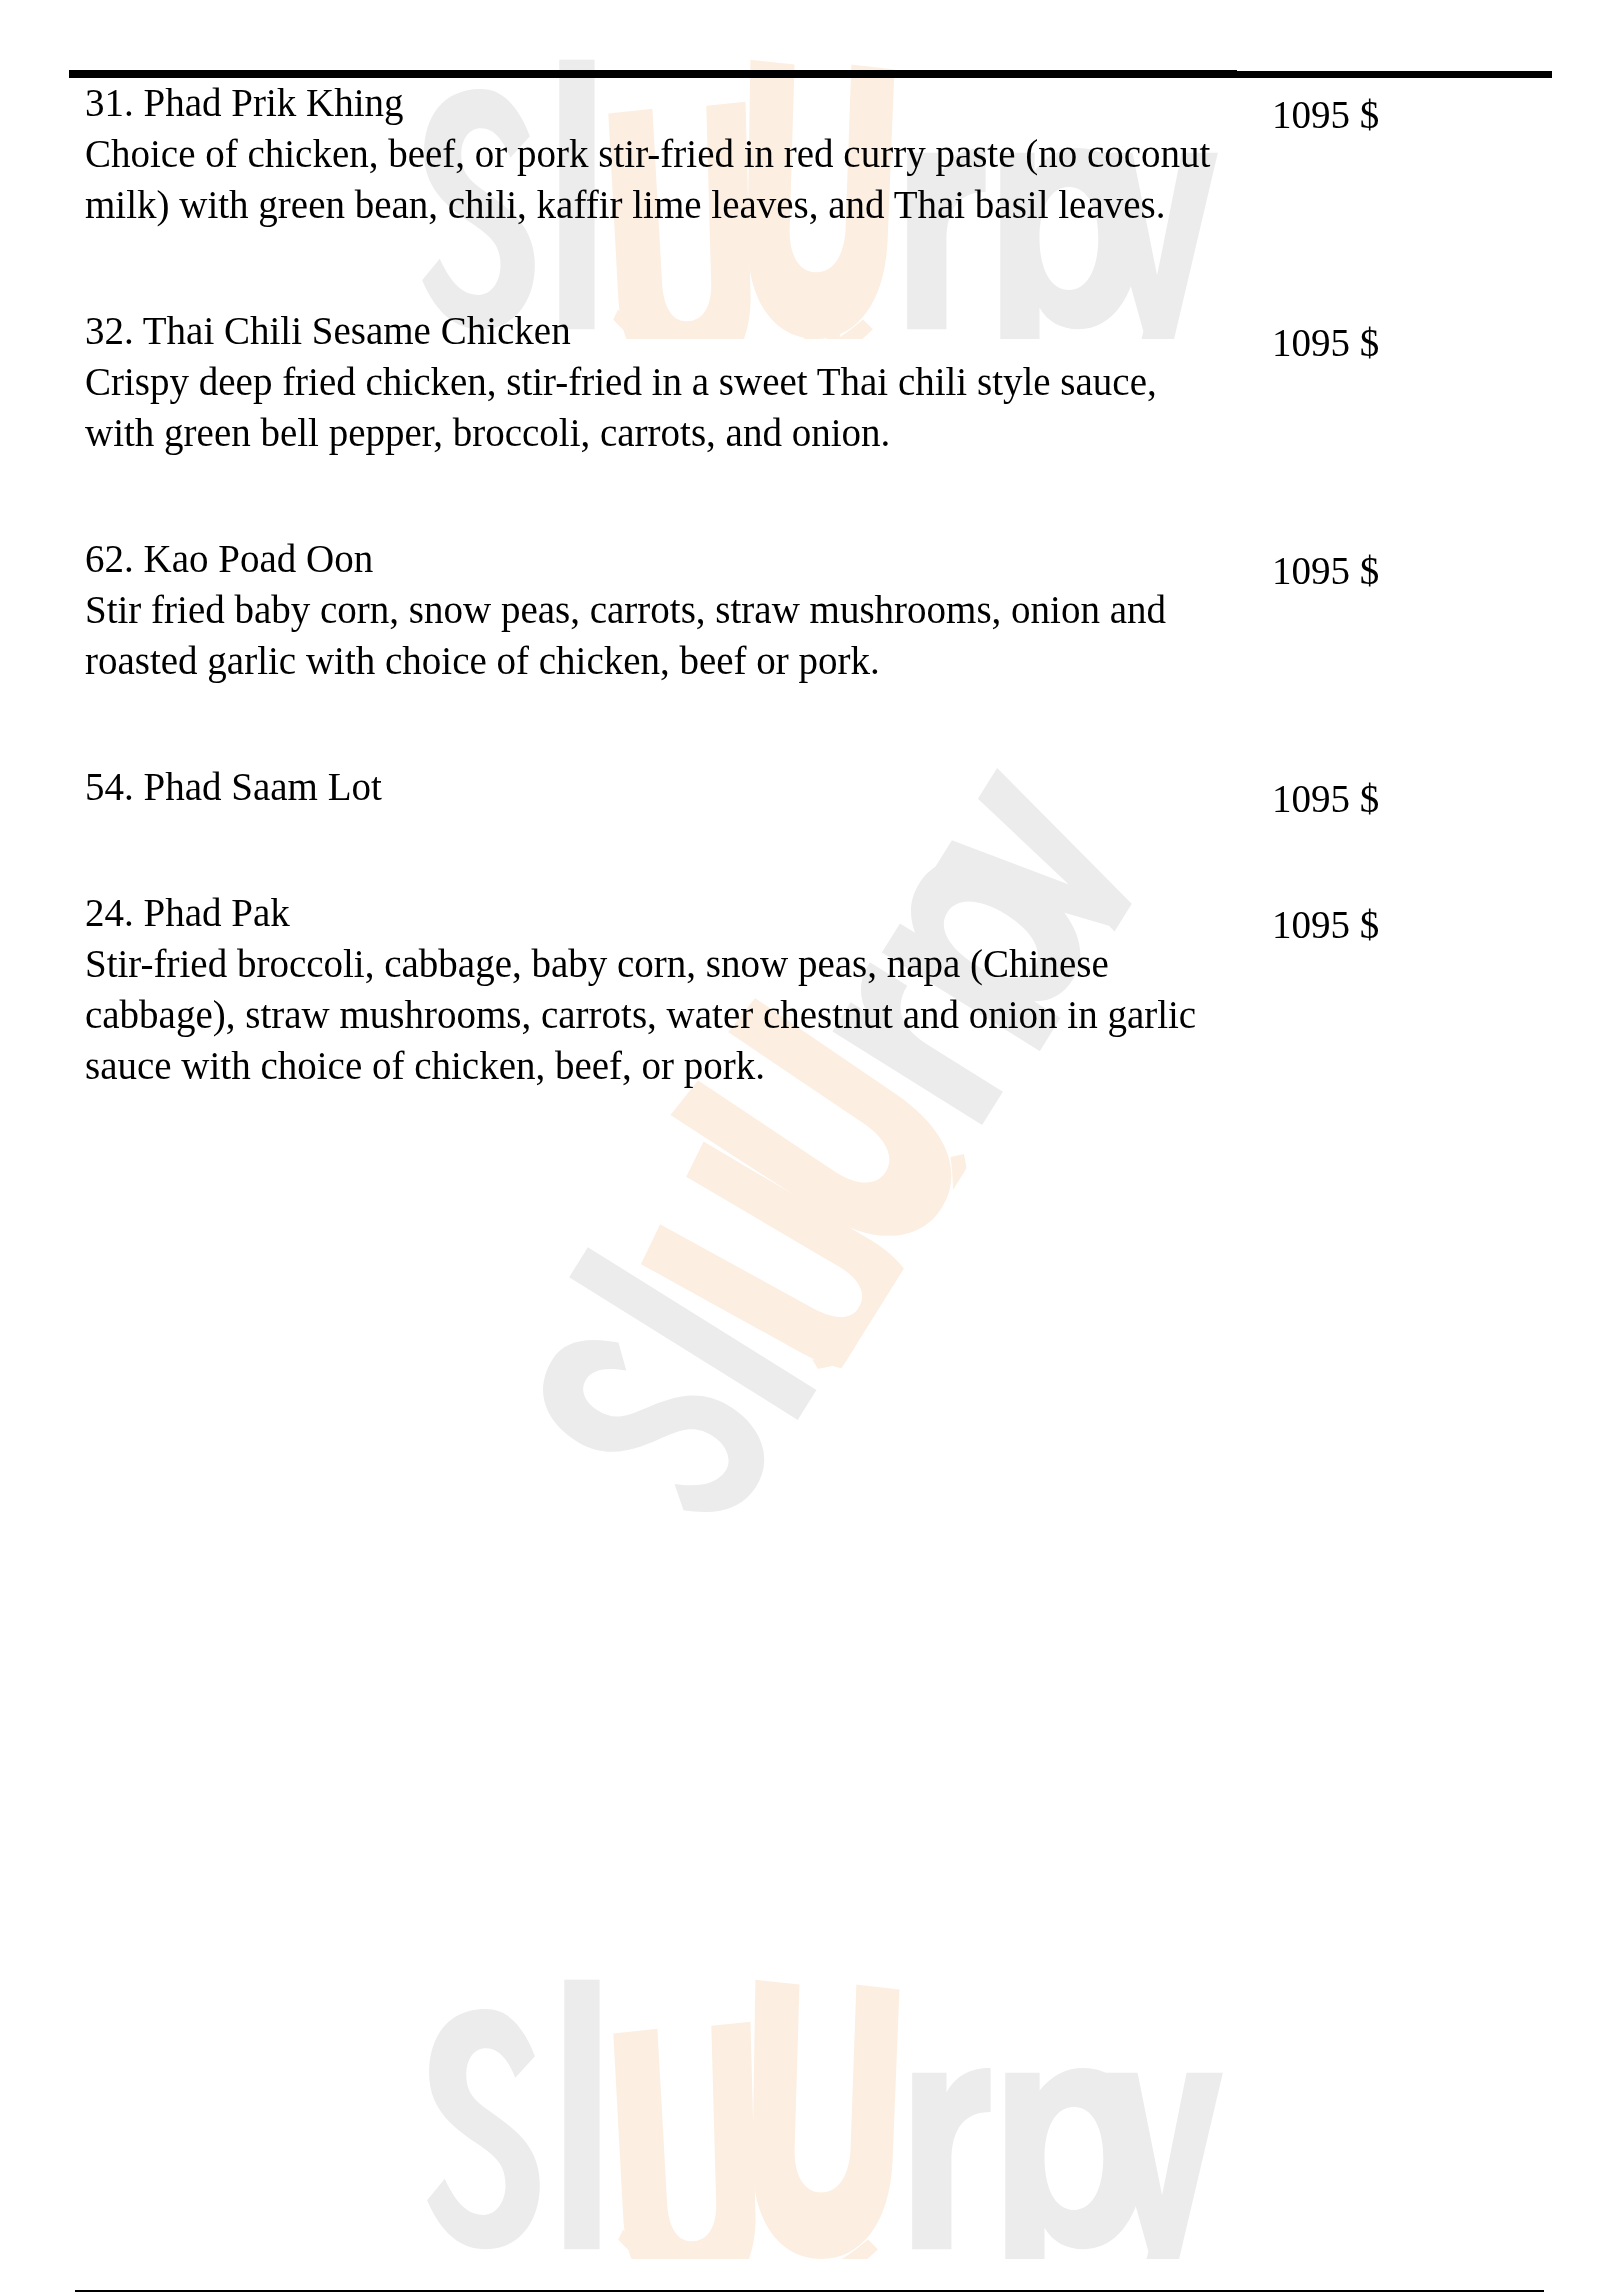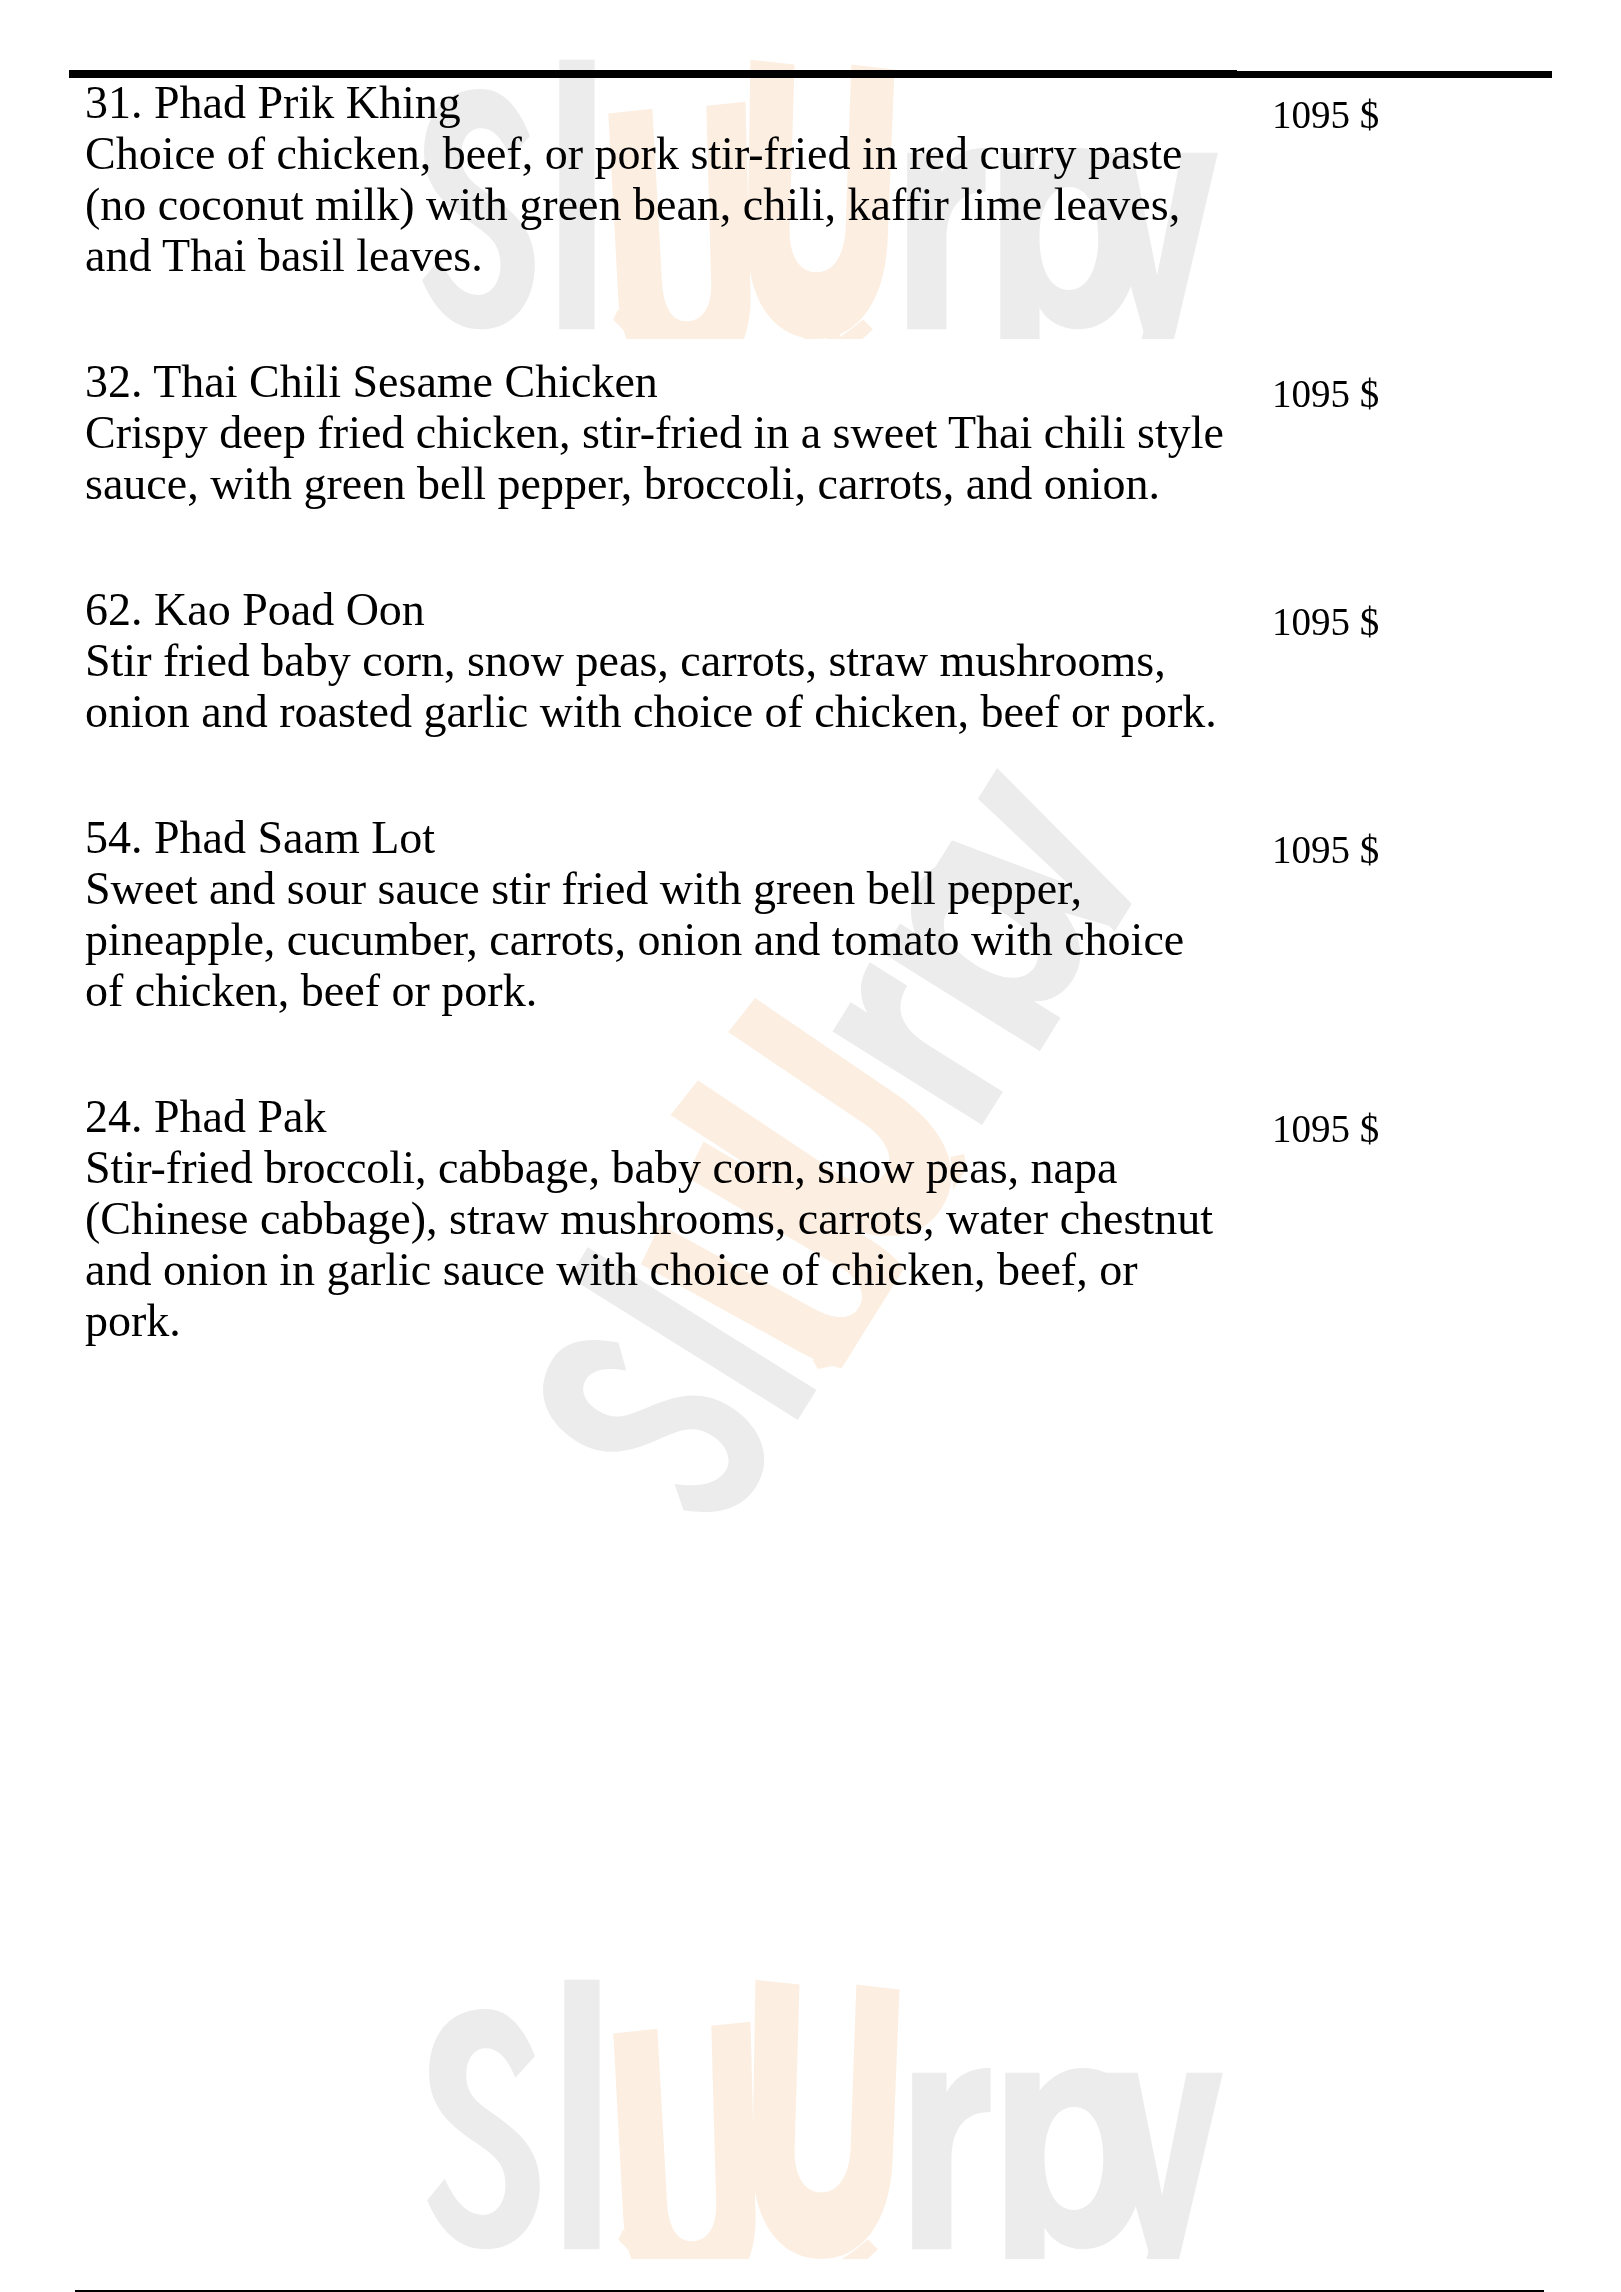--- a/index.html
+++ b/index.html
@@ -66,21 +66,21 @@
     z-index: 1;
   }
   .menu-item {
     position: relative;
     display: flex;
     align-items: flex-start;
     margin-bottom: 75px;
   }
   .item-text {
     width: 1142px;
-    font-size: 46px;
+    font-size: 39px;
     line-height: 51px;
   }
   .item-title, .item-desc {
     display: block;
   }
   .item-price {
     position: absolute;
     left: 1187px;
     top: 12px;
     font-size: 39px;
@@ -171,21 +171,20 @@
     <div class="item-text">
       <span class="item-title">62. Kao Poad Oon</span>
       <span class="item-desc">Stir fried baby corn, snow peas, carrots, straw mushrooms, onion and roasted garlic with choice of chicken, beef or pork.</span>
     </div>
     <span class="item-price">1095 $</span>
   </div>
 
   <div class="menu-item">
     <div class="item-text">
       <span class="item-title">54. Phad Saam Lot</span>
-      <span class="item-desc">Sweet and sour sauce stir fried with green bell pepper, pineapple, cucumber, carrots, onion and tomato with choice of chicken, beef or pork.</span>
     </div>
     <span class="item-price">1095 $</span>
   </div>
 
   <div class="menu-item">
     <div class="item-text">
       <span class="item-title">24. Phad Pak</span>
       <span class="item-desc">Stir-fried broccoli, cabbage, baby corn, snow peas, napa (Chinese cabbage), straw mushrooms, carrots, water chestnut and onion in garlic sauce with choice of chicken, beef, or pork.</span>
     </div>
     <span class="item-price">1095 $</span>

